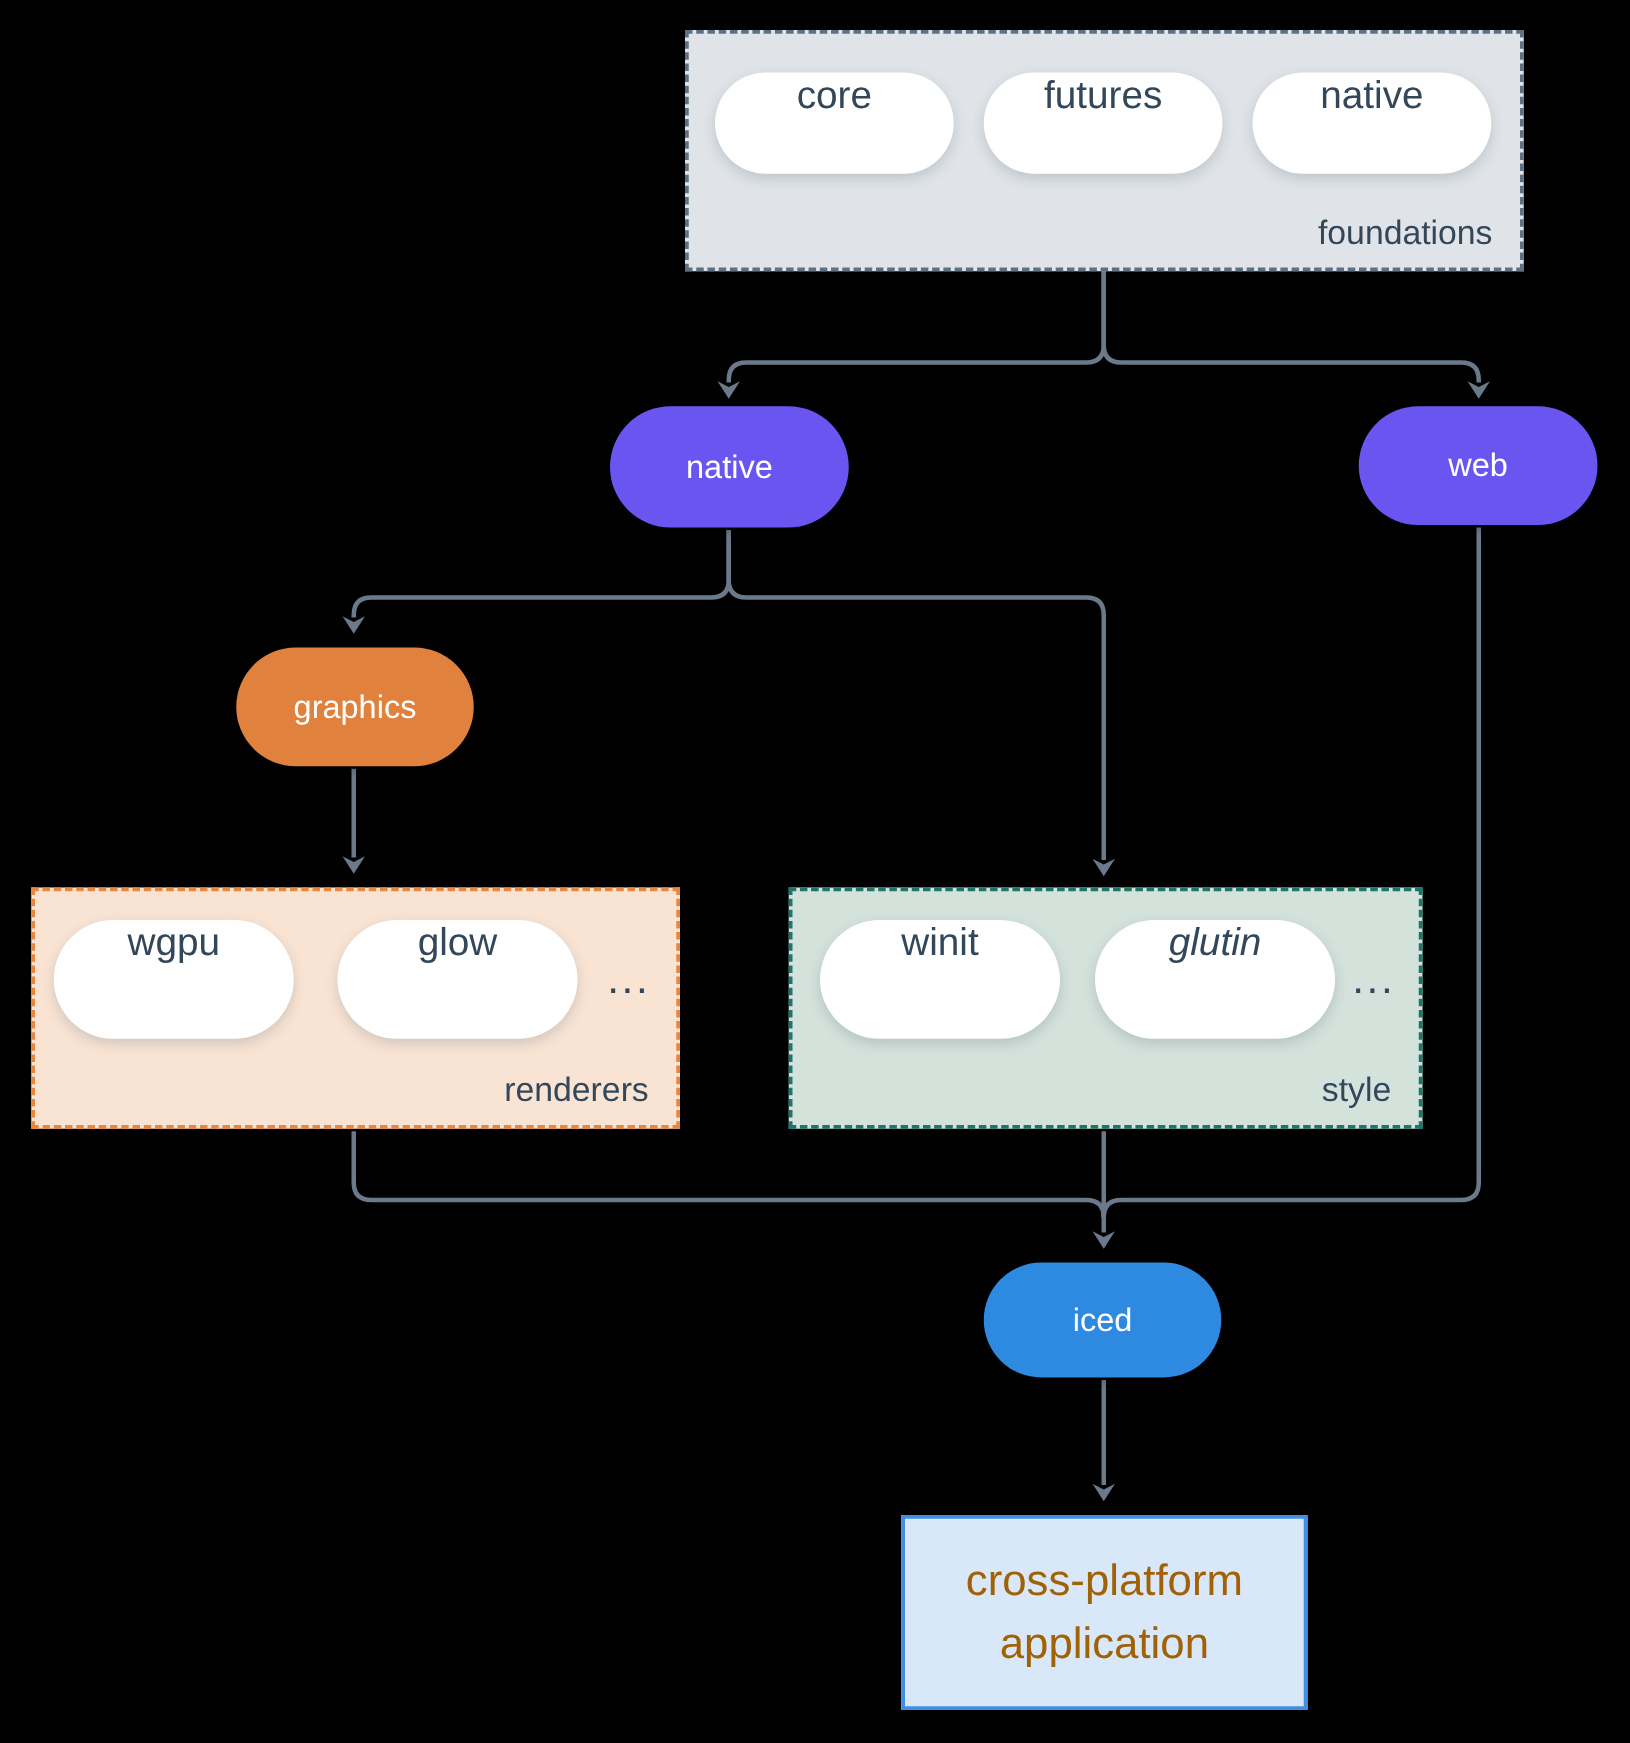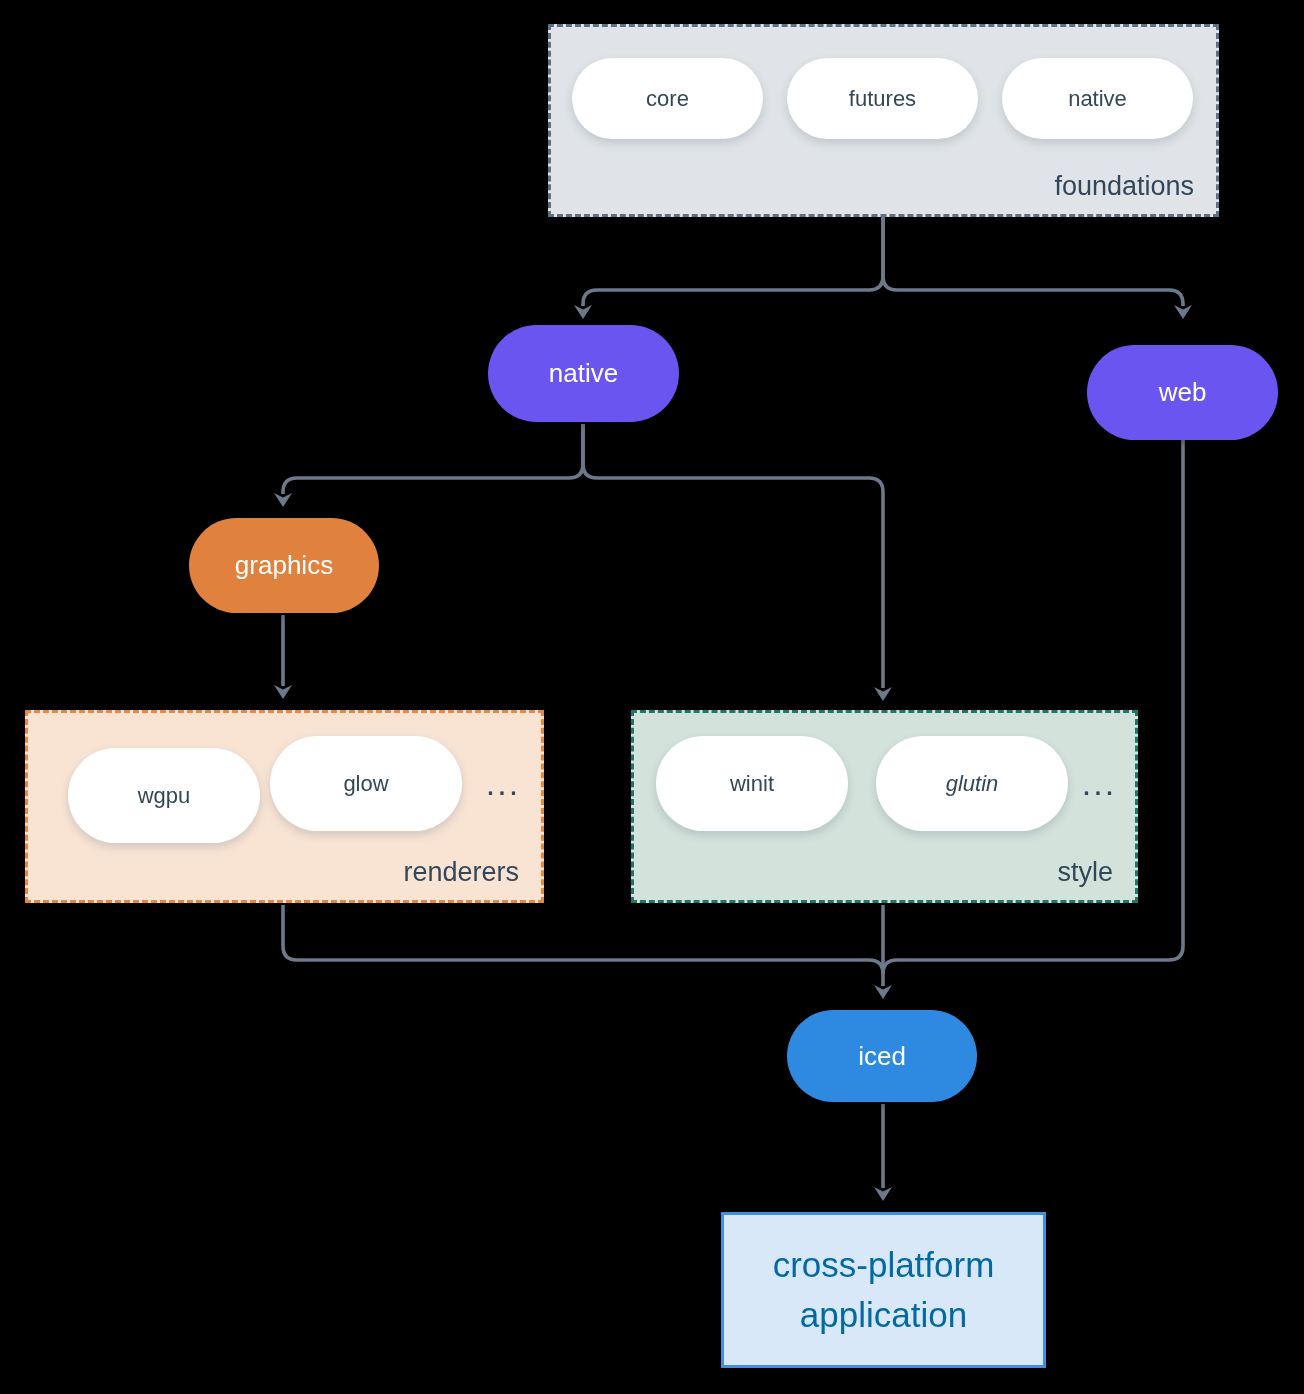--- a/index.html
+++ b/index.html
@@ -32,32 +32,32 @@
     position: absolute;
     right: 22px; bottom: 12px;
     font-size: 27px;
     color: #33475a;
   }
 
   .pill-white {
     position: absolute;
     background: #ffffff;
     border-radius: 70px;
-    display: flex; align-items: center; justify-content: center;
-    font-size: 22px;
+    display: flex; justify-content: center;
+    font-size: 31px;
     color: #33475a;
     box-shadow: 0 4px 10px rgba(40,60,80,0.18);
   }
   .foundations .pill-white { width: 191px; height: 81px; top: 31px; }
   .pill-core    { left: 21px; }
   .pill-futures { left: 236px; }
   .pill-style   { left: 451px; }
 
   .renderers .pill-white, .shells .pill-white { width: 192px; height: 95px; top: 23px; }
-  .pill-wgpu   { left: 40px; margin-top: 12px; }
+  .pill-wgpu   { left: 15px; }
   .pill-glow   { left: 242px; }
   .pill-winit  { left: 22px; }
   .pill-glutin { left: 242px; font-style: italic; }
 
   .dots {
     position: absolute;
     top: 23px; height: 95px; width: 62px;
     display: flex; align-items: center; justify-content: center;
     font-size: 34px; letter-spacing: 2px;
     color: #33475a;
@@ -67,36 +67,36 @@
 
   .node {
     position: absolute;
     border-radius: 70px;
     display: flex; align-items: center; justify-content: center;
     font-size: 26px;
     color: #ffffff;
     box-shadow: 0 3px 7px rgba(0,0,0,0.25);
   }
   .node.native   { left: 488px;  top: 325px;  width: 191px; height: 97px; background: #6a55f1; }
-  .node.web      { left: 1087px; top: 325px;  width: 191px; height: 95px; background: #6a55f1; margin-top: 20px; }
+  .node.web      { left: 1087px; top: 325px;  width: 191px; height: 95px; background: #6a55f1; }
   .node.graphics { left: 189px;  top: 518px;  width: 190px; height: 95px; background: #e0823e; }
   .node.iced     { left: 787px;  top: 1010px; width: 190px; height: 92px; background: #2e8ae1; }
 
   .app-box {
     position: absolute;
     left: 721px; top: 1212px;
     width: 325px; height: 156px;
     box-sizing: border-box;
     background: #d9e8f8;
     border: 3px solid #3f8fe3;
     display: flex; align-items: center; justify-content: center;
     text-align: center;
     font-size: 35px;
     line-height: 1.42;
-    color: #0369a1;
+    color: #a16207;
     padding: 0 18px;
   }
 </style>
 </head>
 <body>
 
 <div class="canvas">
 
   <svg class="edges" width="1304" height="1394" viewBox="0 0 1304 1394">
     <defs>

